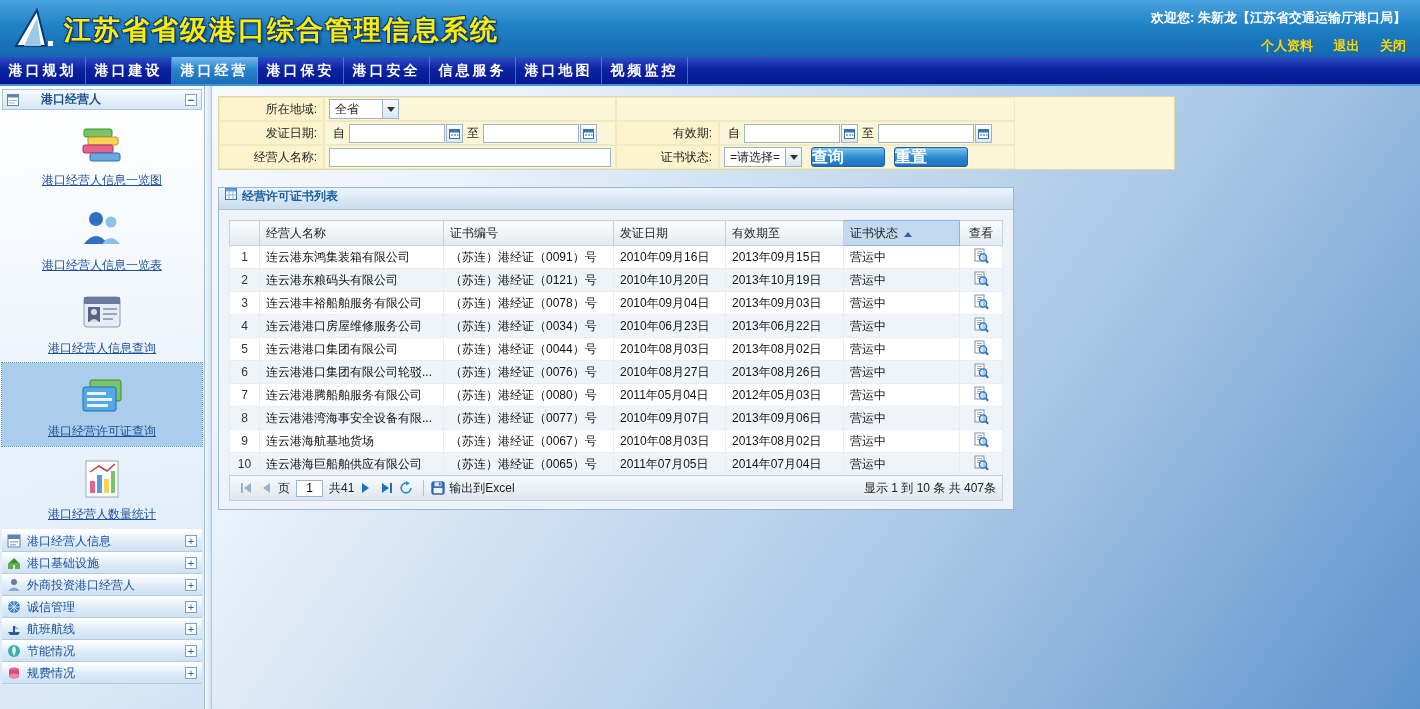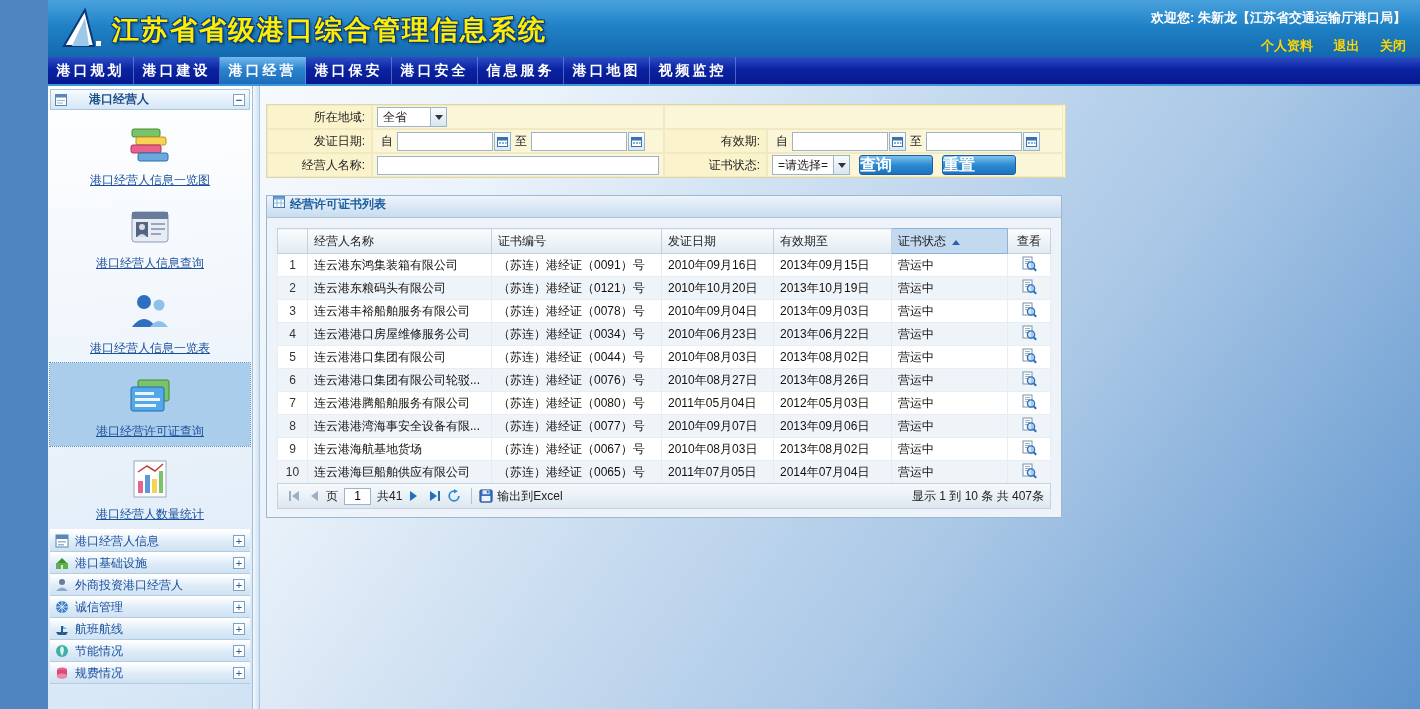--- a/index.html
+++ b/index.html
@@ -1,18 +1,18 @@
 <!DOCTYPE html>
 <html><head>
 <meta charset="utf-8">
 <style>
   * { box-sizing: border-box; margin: 0; padding: 0; }
   html,body { width:1420px; height:709px; }
   body { font-family: "Liberation Sans", "DejaVu Sans", sans-serif; background:#4f86c2; overflow:hidden; }
-  .page { position:relative; width:1420px; height:709px; overflow:hidden;padding-left:48px; }
+  .page { position:relative; width:1420px; height:709px; overflow:hidden; }
 
   
   .header { position:relative; height:57px;
     background:linear-gradient(180deg,#4aa2dd 0%, #2082c6 45%, #1368ae 100%); }
   .logo { position:absolute; left:10px; top:6px; width:46px; height:46px; }
   .title { position:absolute; left:64px; top:12px; font-size:27px; font-weight:bold; color:#ffee00;
     letter-spacing:2px;
     text-shadow:1px 1px 0 #0a3a80,-1px -1px 0 #0a3a80,1px -1px 0 #0a3a80,-1px 1px 0 #0a3a80,2px 2px 3px rgba(0,0,0,.45); }
   .welcome { position:absolute; right:14px; top:9px; color:#ffffff; font-size:13px; font-weight:bold; }
   .hlinks { position:absolute; right:14px; top:36px; }
@@ -48,22 +48,22 @@
   .big-item.selected { background:#a9cdea; outline:1px dotted #5b8fc0; }
   .acc { border-top:1px solid #fff; }
   .acc-item { height:22px; display:flex; align-items:center; padding:0 5px;
     background:linear-gradient(180deg,#ffffff 0%,#ddebf8 55%,#cfe2f3 100%);
     border-bottom:1px solid #b4cce2; border-top:1px solid #ffffff;
     color:#1a4f9c; font-size:12px; cursor:pointer; }
   .acc-item .aicon { width:14px; height:14px; margin-right:6px; flex:none; }
   .acc-item .albl { flex:1; }
 
   
-  .search { width:800px; border:1px solid #e0d7a6; background:#fbf6d8;
-    display:grid; grid-template-columns:105px 292px 103px 296px;margin-top:8px; }
+  .search { width:957px; border:1px solid #e0d7a6; background:#fbf6d8;
+    display:grid; grid-template-columns:105px 292px 103px 296px; }
   .sc { height:24px; display:flex; align-items:center; padding:0 4px;
     border:1px solid #f0e9c2; font-size:12px; color:#222; }
   .sc.label { justify-content:flex-end; background:#faf3cc; padding-right:6px; white-space:nowrap; }
   .sc.span2 { grid-column:3 / 5; }
   .mini { margin:0 4px; white-space:nowrap; }
   .txt { height:19px; border:1px solid #9db4c8; background:#fff; font-size:12px; padding:0 3px;
     font-family:"Liberation Sans","DejaVu Sans",sans-serif; }
   .txt.date { width:96px; }
   .txt.name { width:284px; }
   .calbtn { width:17px; height:19px; margin-left:1px; border:1px solid #9db4c8;
@@ -166,44 +166,44 @@
             <rect x="9" y="14" width="30" height="8" rx="2" fill="#f7d354" stroke="#c09020"></rect>
             <rect x="4" y="22" width="30" height="8" rx="2" fill="#e8638c" stroke="#b03060"></rect>
             <rect x="11" y="30" width="30" height="8" rx="2" fill="#6aa8e0" stroke="#2e6eb0"></rect>
           </svg>
         </span>
         <span class="blabel">港口经营人信息一览图</span>
       </div>
 
       <div class="big-item">
         <span class="bicon">
+          <svg width="46" height="42" viewBox="0 0 46 42">
+            <circle cx="17" cy="11" r="7" fill="#2f6fc0"></circle>
+            <path d="M5 36 q12 -16 24 0 z" fill="#2f6fc0"></path>
+            <circle cx="32" cy="14" r="5.5" fill="#8ec0ea"></circle>
+            <path d="M23 36 q9 -12 18 0 z" fill="#8ec0ea"></path>
+          </svg>
+        </span>
+        <span class="blabel">港口经营人信息一览表</span>
+      </div>
+
+      <div class="big-item">
+        <span class="bicon">
           <svg width="46" height="40" viewBox="0 0 46 40">
             <rect x="5" y="4" width="36" height="30" rx="3" fill="#e8ecf4" stroke="#8a9ab8"></rect>
             <rect x="5" y="4" width="36" height="7" fill="#6a7a9a"></rect>
             <rect x="9" y="14" width="12" height="15" fill="#55657f"></rect>
             <circle cx="15" cy="19" r="3" fill="#d8dce8"></circle>
             <path d="M10 29 q5 -6 10 0 z" fill="#d8dce8"></path>
             <rect x="24" y="15" width="14" height="2" fill="#9aa6ba"></rect>
             <rect x="24" y="20" width="14" height="2" fill="#9aa6ba"></rect>
             <rect x="24" y="25" width="10" height="2" fill="#9aa6ba"></rect>
           </svg>
         </span>
         <span class="blabel">港口经营人信息查询</span>
-      </div>
-
-      <div class="big-item">
-        <span class="bicon">
-          <svg width="46" height="42" viewBox="0 0 46 42">
-            <circle cx="17" cy="11" r="7" fill="#2f6fc0"></circle>
-            <path d="M5 36 q12 -16 24 0 z" fill="#2f6fc0"></path>
-            <circle cx="32" cy="14" r="5.5" fill="#8ec0ea"></circle>
-            <path d="M23 36 q9 -12 18 0 z" fill="#8ec0ea"></path>
-          </svg>
-        </span>
-        <span class="blabel">港口经营人信息一览表</span>
       </div>
 
       <div class="big-item selected">
         <span class="bicon">
           <svg width="46" height="40" viewBox="0 0 46 40">
             <rect x="11" y="4" width="31" height="21" rx="2" fill="#7ac36a" stroke="#3e8e2e"></rect>
             <rect x="4" y="11" width="33" height="24" rx="2" fill="#55a8e8" stroke="#1e6eb0"></rect>
             <rect x="8" y="16" width="19" height="3" fill="#eaf4fc"></rect>
             <rect x="8" y="22" width="25" height="3" fill="#eaf4fc"></rect>
             <rect x="8" y="28" width="21" height="3" fill="#eaf4fc"></rect>

